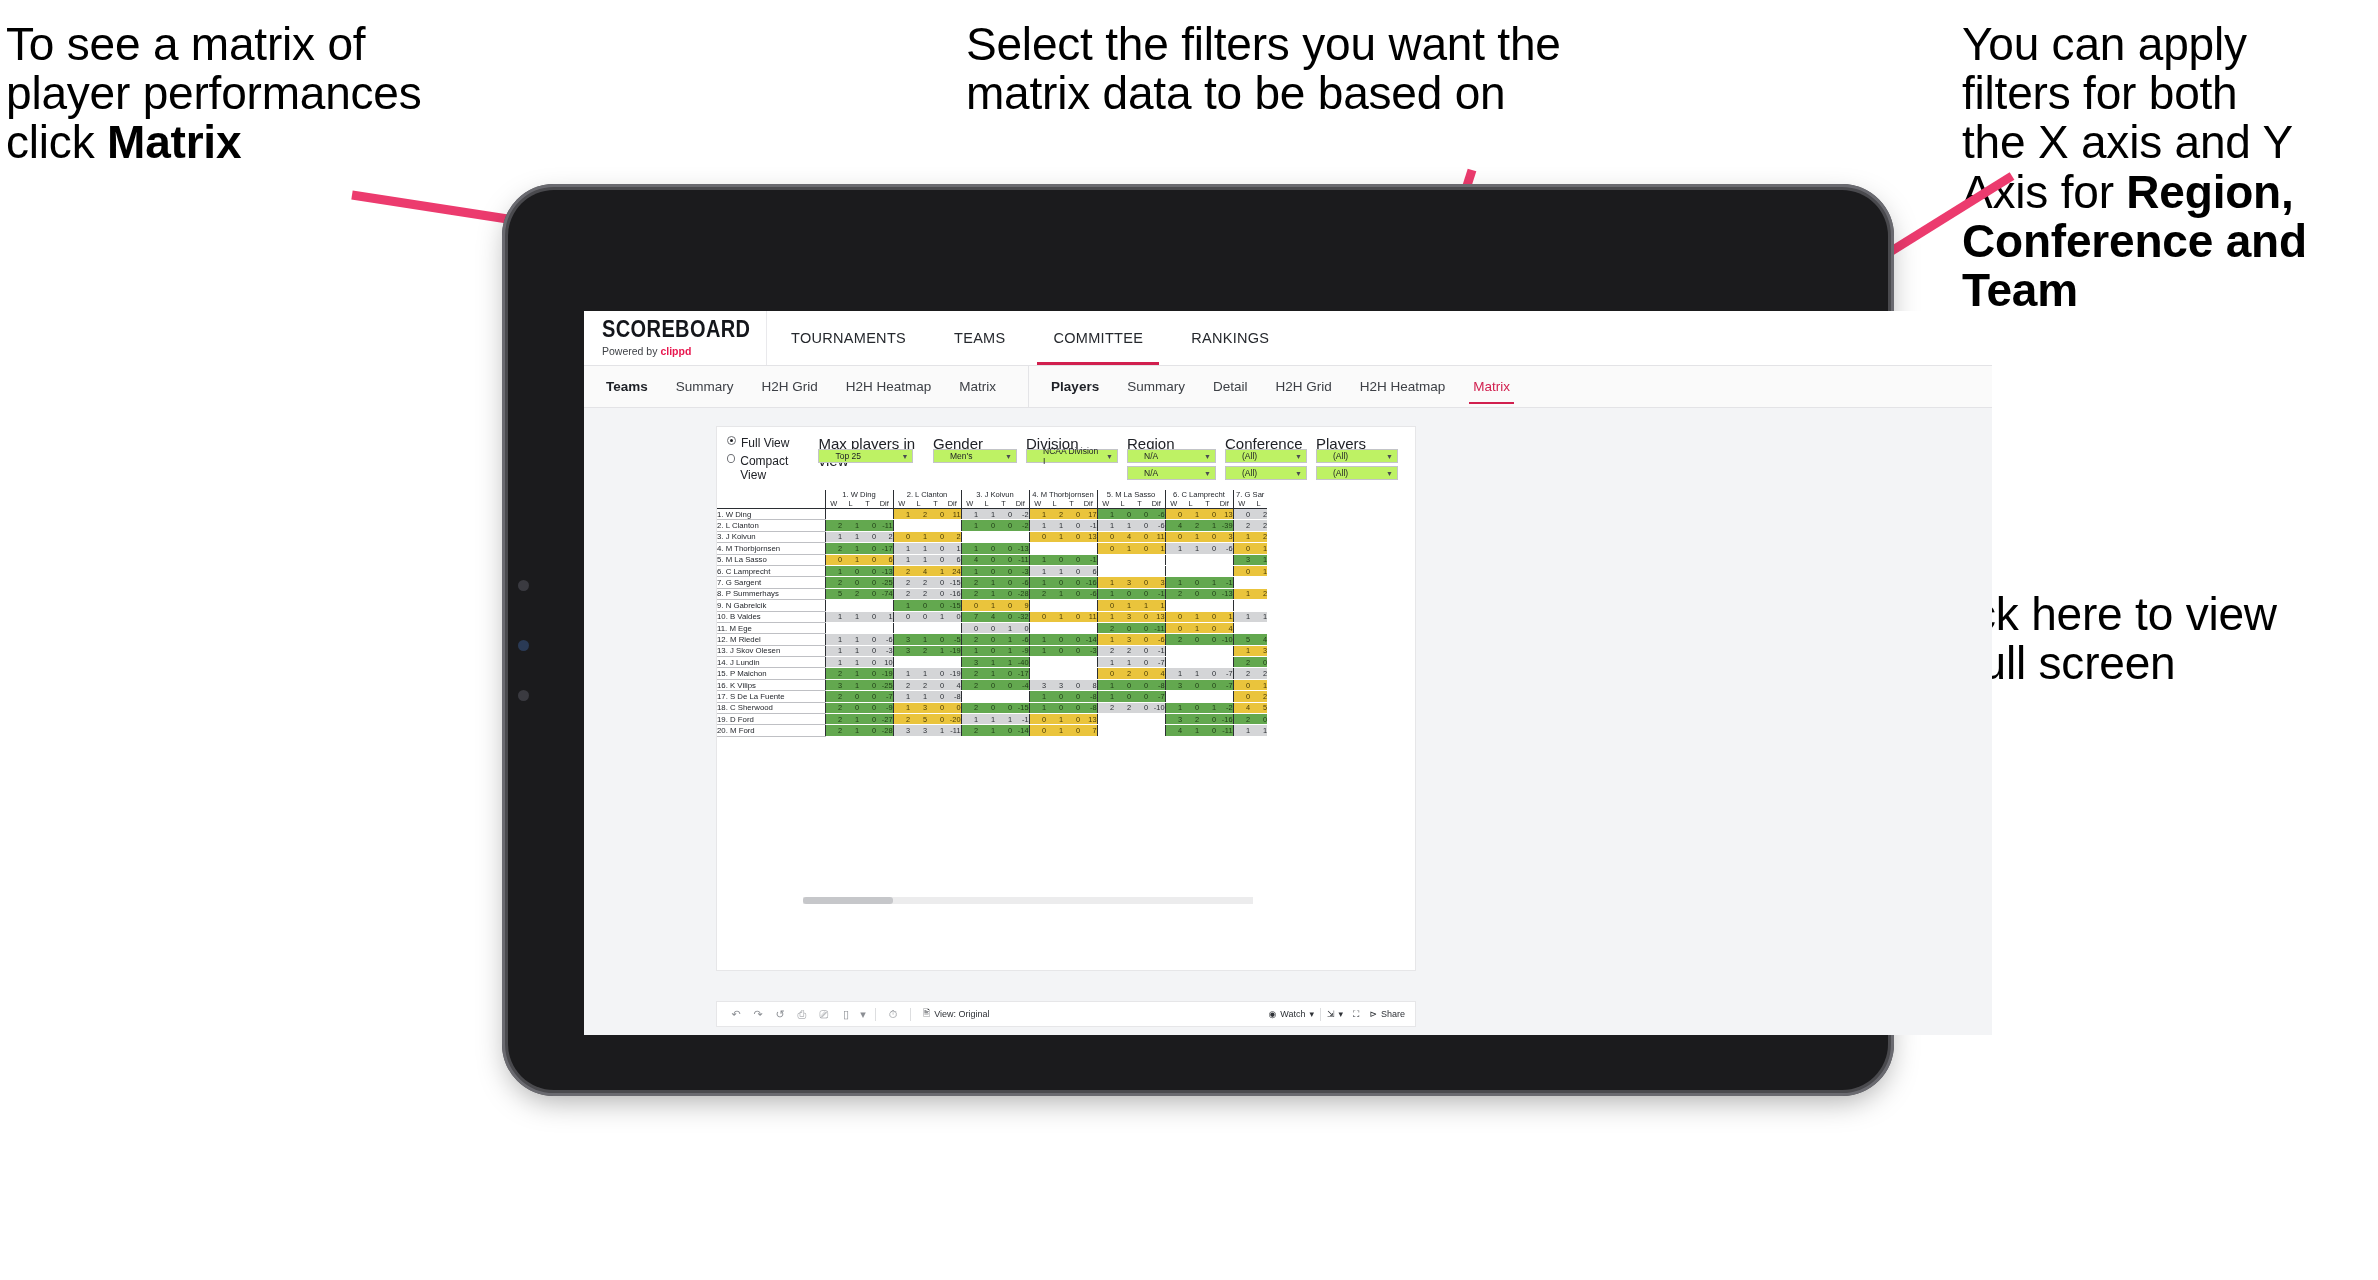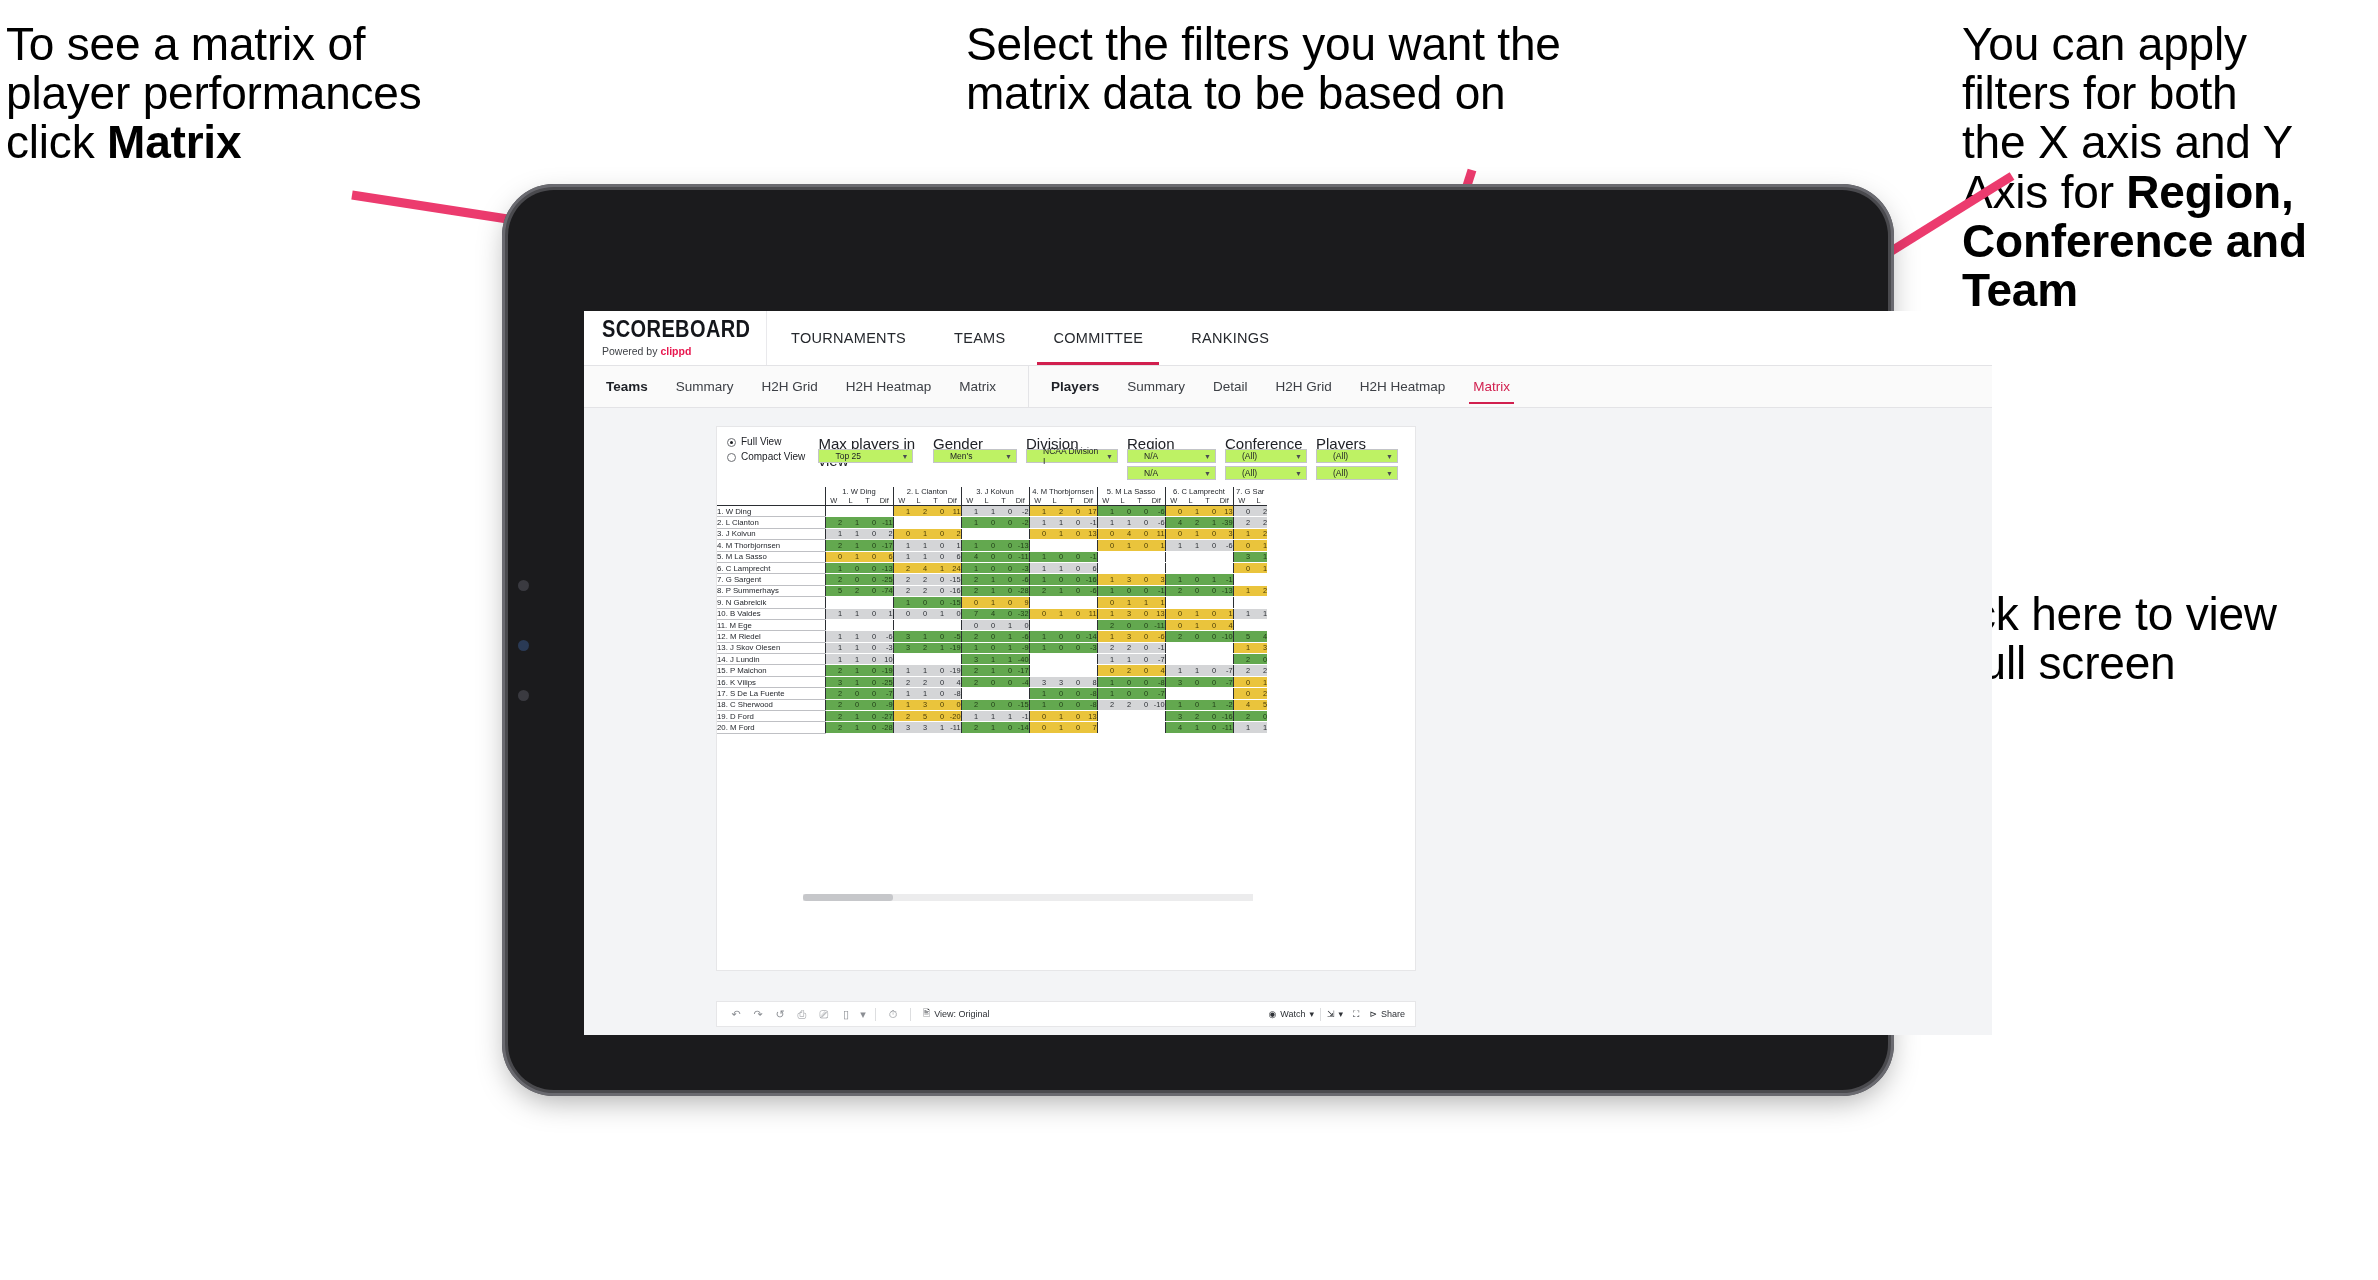--- a/index.html
+++ b/index.html
@@ -93,21 +93,21 @@
   .sheet {
     position:absolute; left: 132px; top: 18px; width: 700px; height: 545px;
     background:#fff; border:1px solid #e6e6e8;
   }
 
   
   .filters { display:flex; padding: 8px 8px 4px 10px; gap: 0px; font-size:9px; }
   .fcol { margin-right: 9px; }
   .fcol .flabel { font-size:15px; color:#202227; margin-bottom:3px; height:11px; }
   .radio-col { width: 86px; padding-top:1px; }
-  .radio-row { display:flex; align-items:flex-end; gap:5px; margin-bottom:4px; font-size:10px; color:#202227; }
+  .radio-row { display:flex; align-items:flex-start; gap:5px; margin-bottom:4px; font-size:12px; color:#202227; }
   .radio { width:9px; height:9px; border:1px solid #6e7075; border-radius:50%; display:inline-block; position:relative; background:#fff; }
   .radio.on::after { content:""; position:absolute; left:2px; top:2px; width:3px; height:3px; border-radius:50%; background:#1b1d21; }
   .sel {
     height:14px; border:1px solid #c3c4c8; background:#bef264; font-size:8.5px; color:#202227;
     display:flex; align-items:center; padding:0 16px; position:relative; margin-bottom:3px;
   }
   .sel .car { position:absolute; right:4px; font-size:7px; color:#4a4c50; }
   .w-max { width:95px; } .w-gen { width:84px; } .w-div { width:92px; }
   .w-reg { width:89px; } .w-conf { width:82px; } .w-play { width:82px; }
   table.mx { border-collapse: collapse; font-size:7.6px; color:#2b2e33; table-layout:fixed; }

